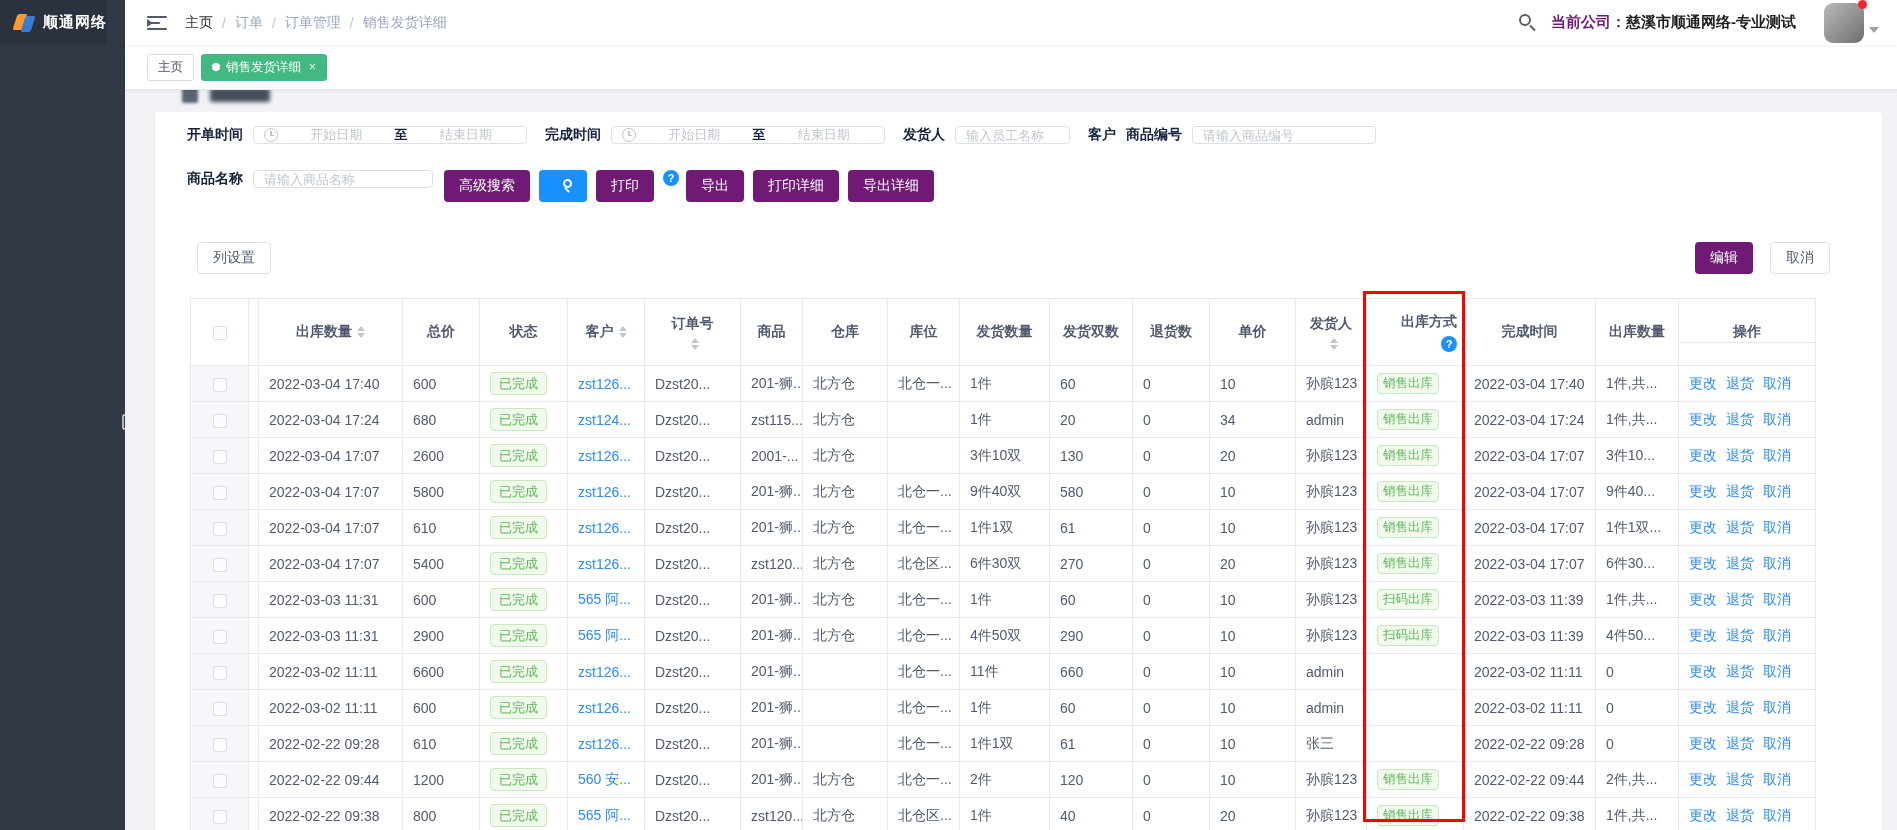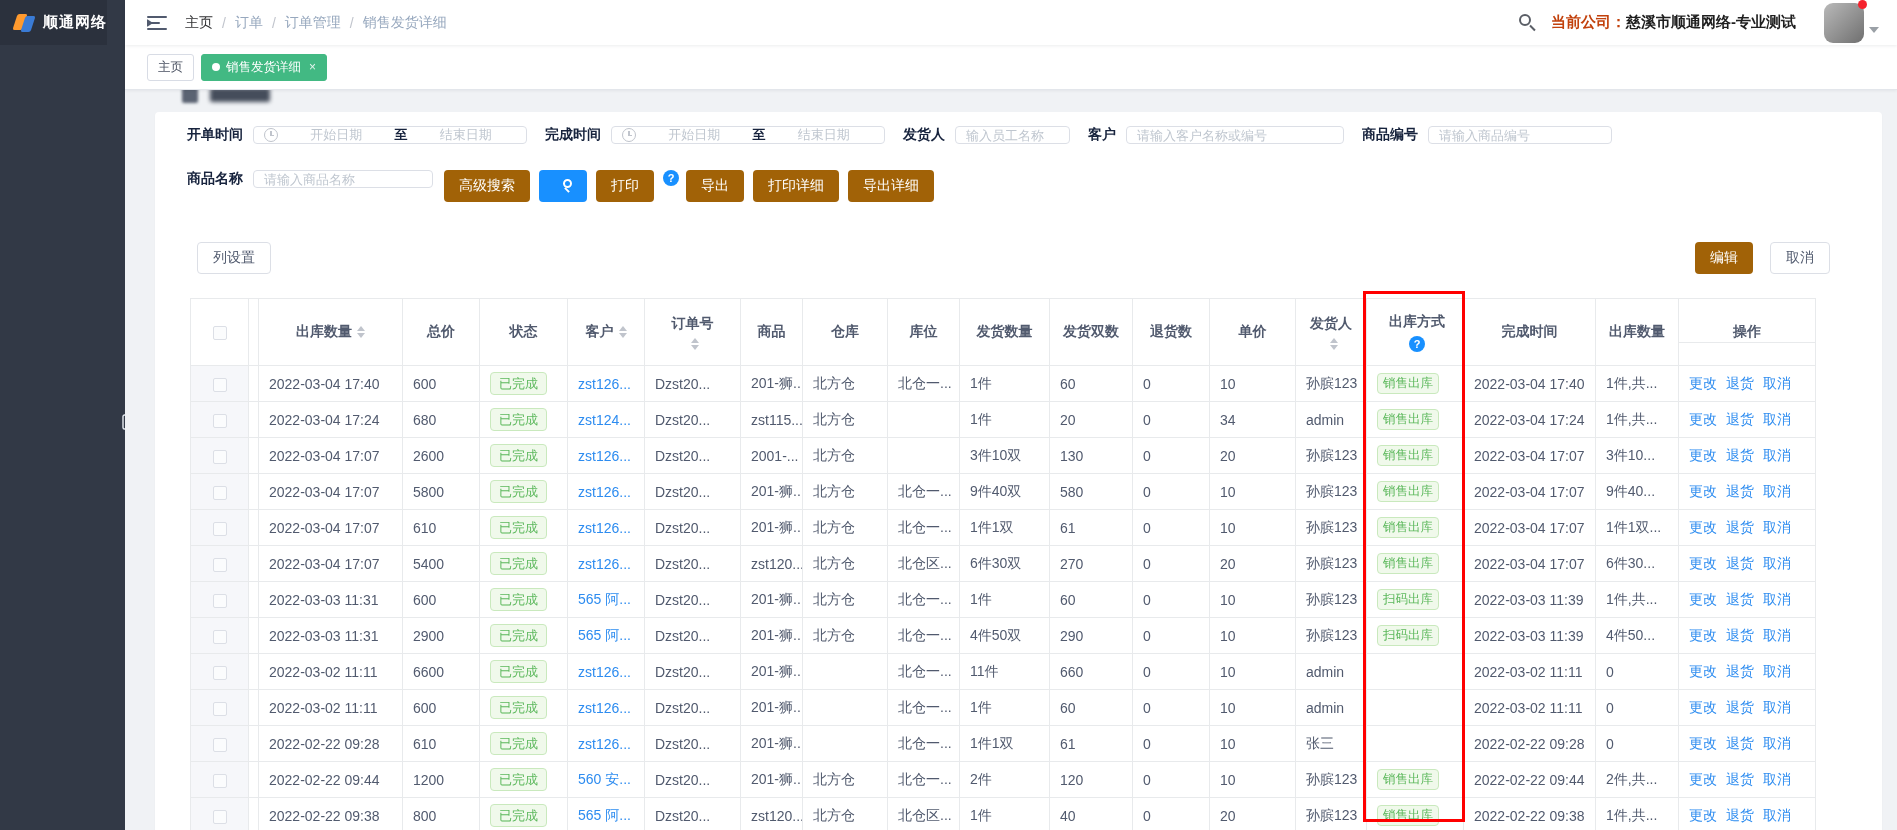--- a/index.html
+++ b/index.html
@@ -33,21 +33,21 @@
   .hamburger .arr { position:absolute; right:0; top:4px; width:0; height:0; border-top:4px solid transparent; border-bottom:4px solid transparent; border-left:6px solid #515a6e; background:none; }
   .breadcrumb { display:flex; align-items:center; gap:9px; font-size:14px; }
   .bc-home { color:#303133; cursor:pointer; }
   .bc-sep { color:#c0c4cc; }
   .bc-item { color:#97a8be; }
   .topbar-right { margin-left:auto; display:flex; align-items:center; gap:14px; }
   .search-ico { width:18px; height:18px; position:relative; cursor:pointer; }
   .search-ico .c { position:absolute; width:12px; height:12px; border:2px solid #5a5e66; border-radius:50%; left:0; top:0; }
   .search-ico .h { position:absolute; width:7px; height:2px; background:#5a5e66; transform:rotate(45deg); left:10px; top:13px; }
   .company { font-size:15px; white-space:nowrap; }
-  .company .lab { color:#c2410c; font-weight:bold; }
+  .company .lab { color:#701a75; font-weight:bold; }
   .company .name { color:#1f1f1f; font-weight:bold; }
   .avatar-wrap { display:flex; align-items:center; gap:5px; margin-left:14px; cursor:pointer; }
   .avatar { width:40px; height:40px; border-radius:9px; background:linear-gradient(135deg,#b9b9b9,#8d8d8d 60%,#6f6f6f); position:relative; }
   .avatar .dot { position:absolute; right:-3px; top:-3px; width:9px; height:9px; background:#f5222d; border-radius:50%; }
   .avatar-caret { width:0; height:0; border-left:5px solid transparent; border-right:5px solid transparent; border-top:6px solid #9aa0a6; margin-top:14px; }
 
   
   .tabbar { height:45px; background:#fff; border-bottom:1px solid #e3e6eb; box-shadow:0 1px 3px rgba(0,21,41,.06); display:flex; align-items:center; padding-left:22px; gap:7px; position:relative; z-index:2; }
   .tab { height:27px; display:inline-flex; align-items:center; padding:0 10px; border:1px solid #d8dce5; background:#fff; color:#495060; font-size:12.5px; border-radius:3px; cursor:pointer; gap:6px; }
   .tab.active { background:#42b983; border-color:#42b983; color:#fff; }
@@ -68,21 +68,21 @@
   .date-range .sep { color:#17233d; font-size:13px; font-weight:bold; }
   .clock { width:14px; height:14px; border:1.5px solid #c0c4cc; border-radius:50%; position:relative; flex-shrink:0; }
   .clock:after { content:""; position:absolute; left:5px; top:2px; width:1.5px; height:4.5px; background:#c0c4cc; }
   .clock:before { content:""; position:absolute; left:5px; top:5.5px; width:4px; height:1.5px; background:#c0c4cc; }
   .w-shipper { width:115px; margin-right:18px; }
   .w-customer { width:218px; margin-right:18px; }
   .w-pcode { width:184px; }
   .w-pname { width:180px; margin-right:11px; }
 
   .btn { height:32px; border-radius:4px; font-size:14px; border:none; cursor:pointer; display:inline-flex; align-items:center; justify-content:center; font-family:inherit; }
-  .btn-primary { background:#a16207; color:#fff; padding:0 15px; margin-right:9px; }
+  .btn-primary { background:#701a75; color:#fff; padding:0 15px; margin-right:9px; }
   .btn-search-ico { width:48px; background:#1890ff; margin-right:9px; }
   .btn-search-ico .sico { width:14px; height:14px; position:relative; }
   .btn-search-ico .sico .c { position:absolute; width:9px; height:9px; border:2px solid #fff; border-radius:50%; }
   .btn-search-ico .sico .h { position:absolute; width:6px; height:2px; background:#fff; transform:rotate(45deg); left:8px; top:10px; }
   .help-circle { display:inline-flex; align-items:center; justify-content:center; width:16px; height:16px; border-radius:50%; background:#1890ff; color:#fff; font-size:11px; font-weight:bold; margin-right:7px; flex-shrink:0; cursor:pointer; }
   .btn-plain { background:#fff; border:1px solid #dcdfe6; color:#515a6e; padding:0 15px; }
 
   .toolbar-row { display:flex; align-items:center; padding:0 52px 0 42px; margin-bottom:24px;margin-top:40px; }
   .toolbar-right { margin-left:auto; display:flex; gap:17px; }
 
@@ -223,23 +223,20 @@
             <span class="clock"></span>
             <span class="ph">开始日期</span>
             <span class="sep">至</span>
             <span class="ph">结束日期</span>
           </span>
           <span class="f-label">发货人</span>
           <span class="el-input w-shipper">
               <input placeholder="输入员工名称" style="">
             </span>
           <span class="f-label">客户</span>
-          <span class="el-input w-customer">
-              <input placeholder="请输入客户名称或编号" style="">
-            </span>
           <span class="f-label">商品编号</span>
           <span class="el-input w-pcode">
               <input placeholder="请输入商品编号" style="">
             </span>
         </div>
 
         <div class="filter-row">
           <span class="f-label">商品名称</span>
           <span class="el-input w-pname">
               <input placeholder="请输入商品名称" style="">
@@ -322,21 +319,21 @@
                   <th>
                     <span class="th-stack">
                       <span>发货人</span>
                       <span class="caret">
                         <i class="up"></i>
                         <i class="dn"></i>
                       </span>
                     </span>
                   </th>
                   <th>
-                    <span class="th-stack" style="align-items:center;padding-left:4px">
+                    <span class="th-stack" style="align-items:flex-end;padding-left:4px">
                       <span>出库方式</span>
                       <span class="help-circle" style="margin:0">?</span>
                     </span>
                   </th>
                   <th><span>完成时间</span></th>
                   <th><span>出库数量</span></th>
                   <th class="ops-th"><span>操作</span></th>
                 </tr>
               </thead>
             <tbody id="tbody">

